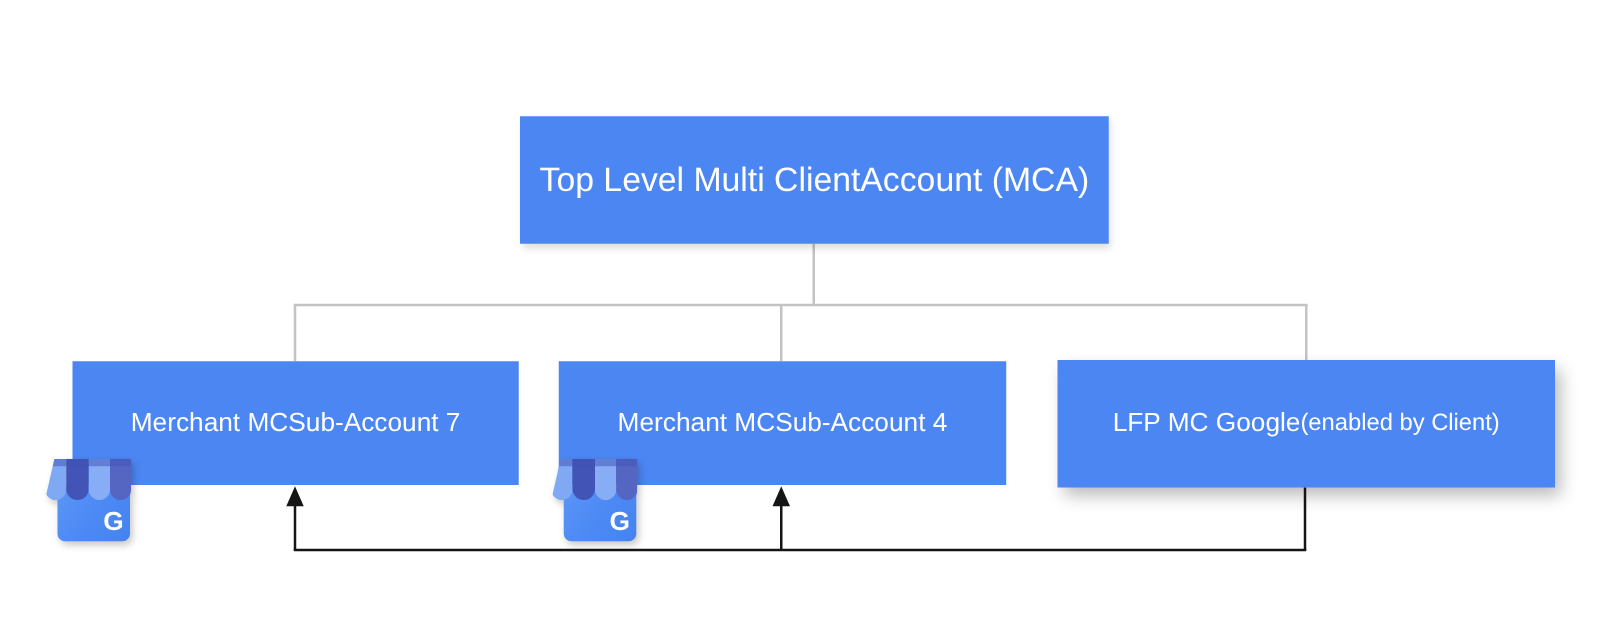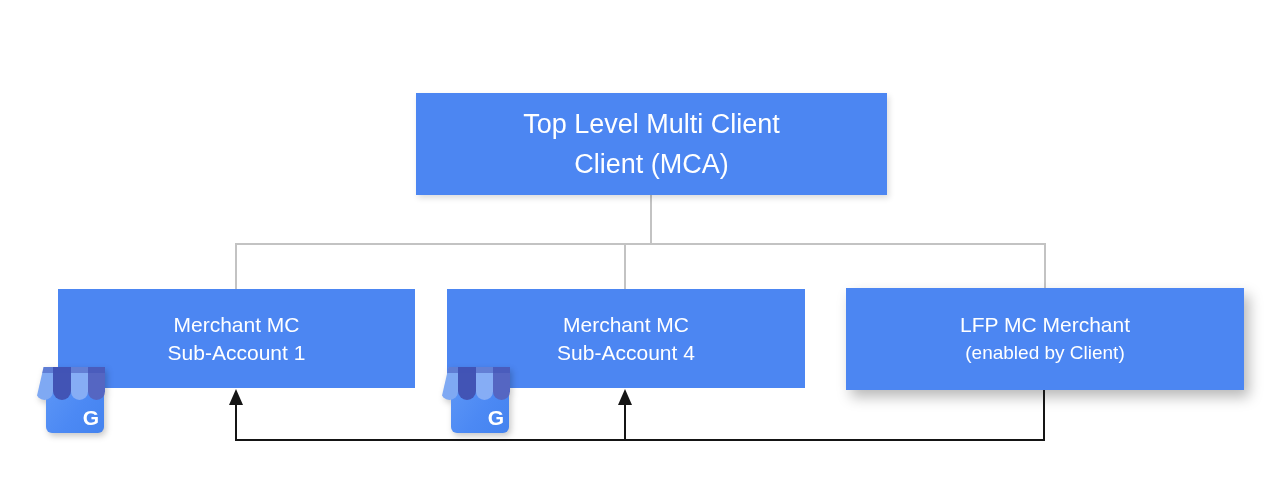--- a/index.html
+++ b/index.html
@@ -3,21 +3,21 @@
 <meta charset="utf-8">
 <style>
   html,body{margin:0;padding:0;background:#ffffff;}
   .canvas{
     position:relative;width:1286px;height:501px;background:#ffffff;overflow:hidden;
     font-family:"Liberation Sans",sans-serif;
   }
   
   .node{
     position:absolute;background:#4c86f2;color:#ffffff;
-    display:flex;flex-direction:column;align-items:center;justify-content:center;
+    display:flex;align-items:center;justify-content:center;
     text-align:center;
   }
   .node-top{left:416px;top:93px;width:471px;height:102px;
     font-size:27px;line-height:40px;box-shadow:2px 3px 6px rgba(0,0,0,0.14);}
   .node-sub1{left:58px;top:289px;width:357px;height:99px;font-size:21px;line-height:28px;}
   .node-sub2{left:447px;top:289px;width:358px;height:99px;font-size:21px;line-height:28px;}
   .node-lfp{left:846px;top:288px;width:398px;height:102px;font-size:21px;line-height:28px;
     box-shadow:5px 7px 13px rgba(0,0,0,0.28);}
   .node .small{font-size:19px;}
   
@@ -60,35 +60,35 @@
 <div class="canvas">
 
   <div class="vline gray" style="left:650px;top:195px;height:49px"></div>
   <div class="hline gray" style="left:235px;top:243px;width:811px"></div>
   <div class="vline gray" style="left:235px;top:244px;height:45px"></div>
   <div class="vline gray" style="left:624px;top:244px;height:45px"></div>
   <div class="vline gray" style="left:1044px;top:244px;height:45px"></div>
 
   <div class="node node-top">
     <div>Top Level Multi Client</div>
-    <div>Client (MCA)</div>
+    <div>Account (MCA)</div>
   </div>
 
   <div class="node node-sub1">
     <div>Merchant MC</div>
-    <div>Sub-Account 1</div>
+    <div>Sub-Account 7</div>
   </div>
 
   <div class="node node-sub2">
     <div>Merchant MC</div>
     <div>Sub-Account 4</div>
   </div>
 
   <div class="node node-lfp">
-    <div>LFP MC Merchant</div>
+    <div>LFP MC Google</div>
     <div class="small">(enabled by Client)</div>
   </div>
 
   <div class="vline black" style="left:1043px;top:390px;height:50px"></div>
   <div class="hline black" style="left:235px;top:439px;width:810px"></div>
   <div class="vline black" style="left:235px;top:404px;height:36px"></div>
   <div class="vline black" style="left:624px;top:404px;height:36px"></div>
   <div class="arrowhead" style="left:229px;top:389px"></div>
   <div class="arrowhead" style="left:618px;top:389px"></div>
 

